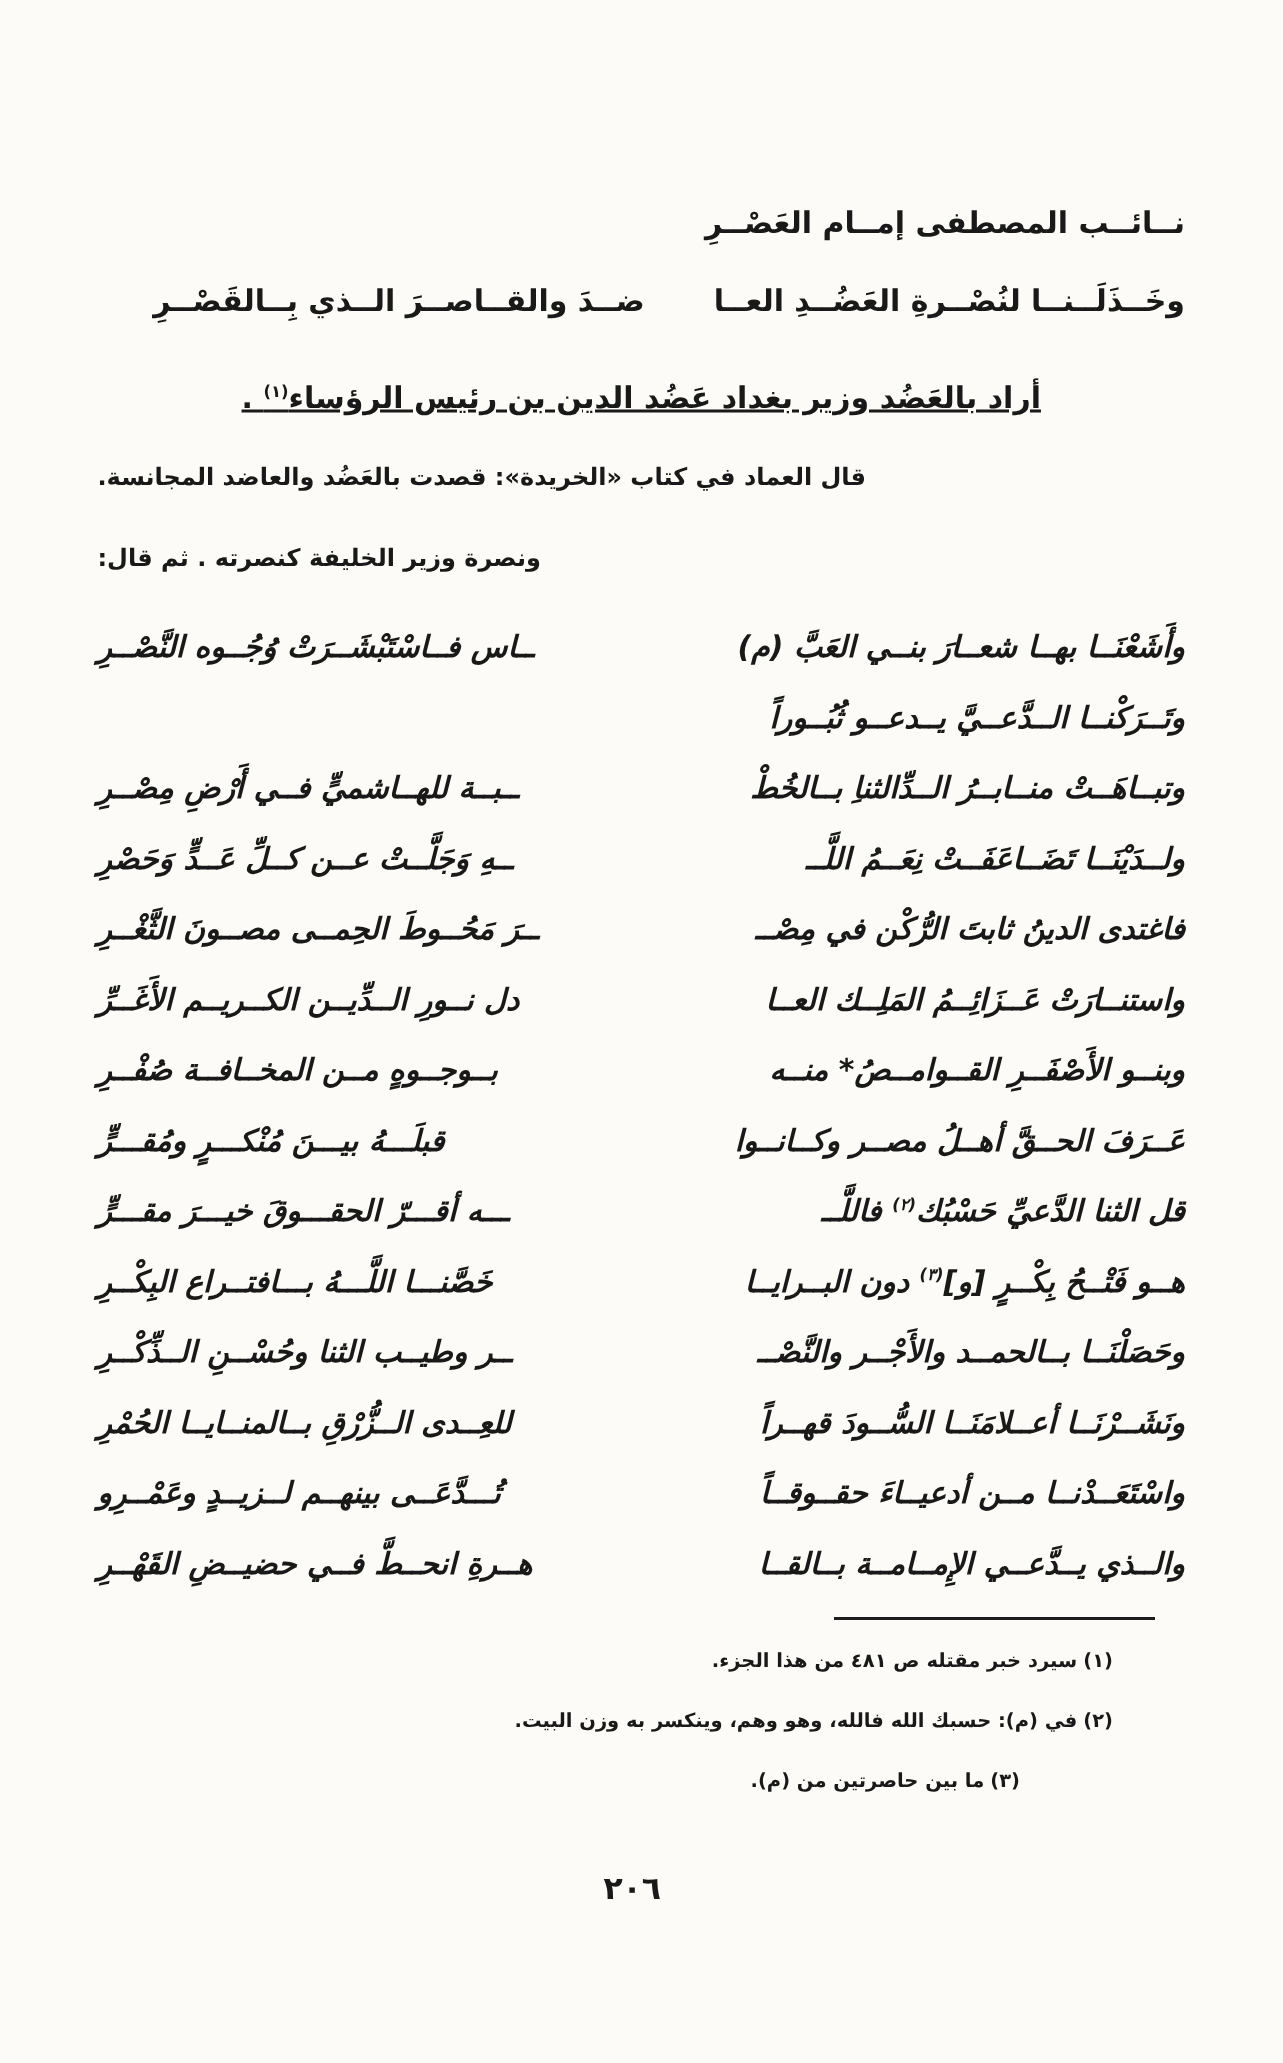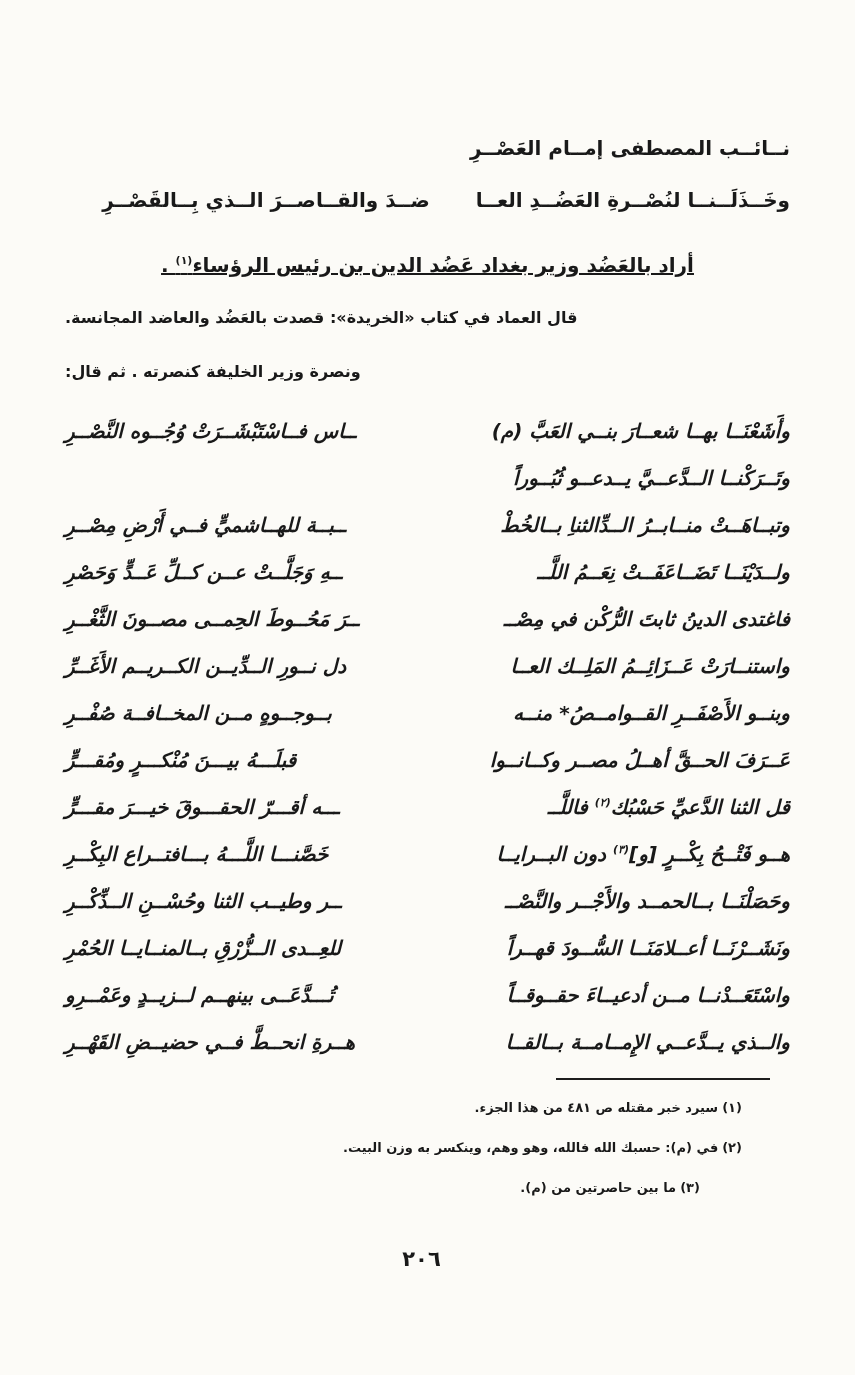--- a/index.html
+++ b/index.html
@@ -44,21 +44,21 @@
     letter-spacing:0;
   }
   
   .fn-rule{
     width:214px;height:0;
     border-top:2.5px solid #1d1d1d;
     margin:12px 20px 0 auto;
   }
   .footnotes{margin-top:8px;padding-right:48px;font-size:13px;}
   .footnote{margin:0;line-height:40px;text-align:right;white-space:nowrap;}
-  .footnote.fn-indent{margin-right:42px;}
+  .footnote.fn-indent{margin-right:62px;}
   .footnote .fn-no{margin-left:4px;}
   
   .page-number{
     margin-top:39px;text-align:center;
     font-size:21px;letter-spacing:12px;padding-right:12px;
   }
 </style>
 </head>
 <body>
 

